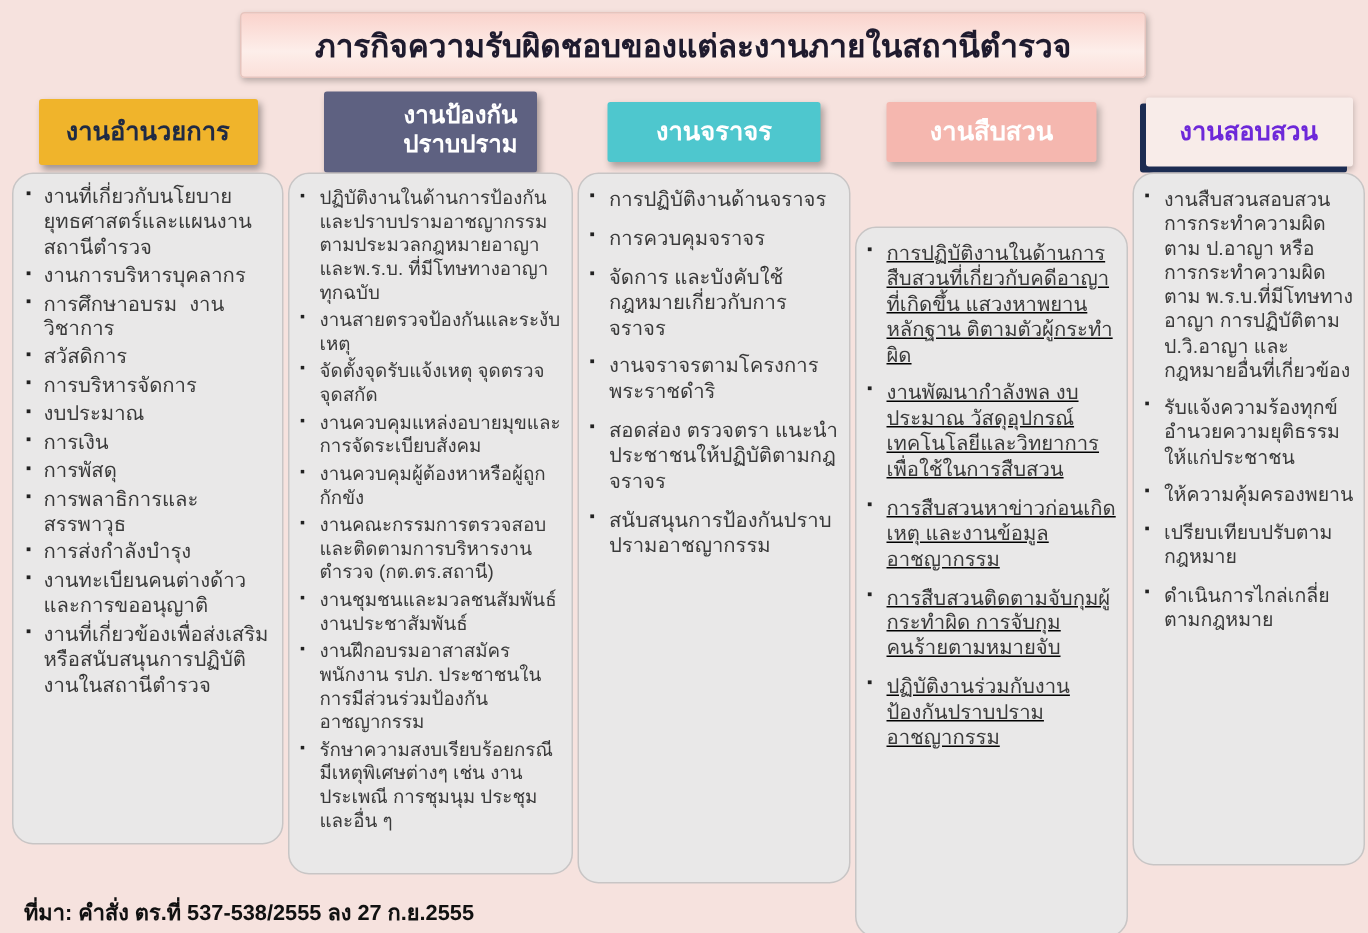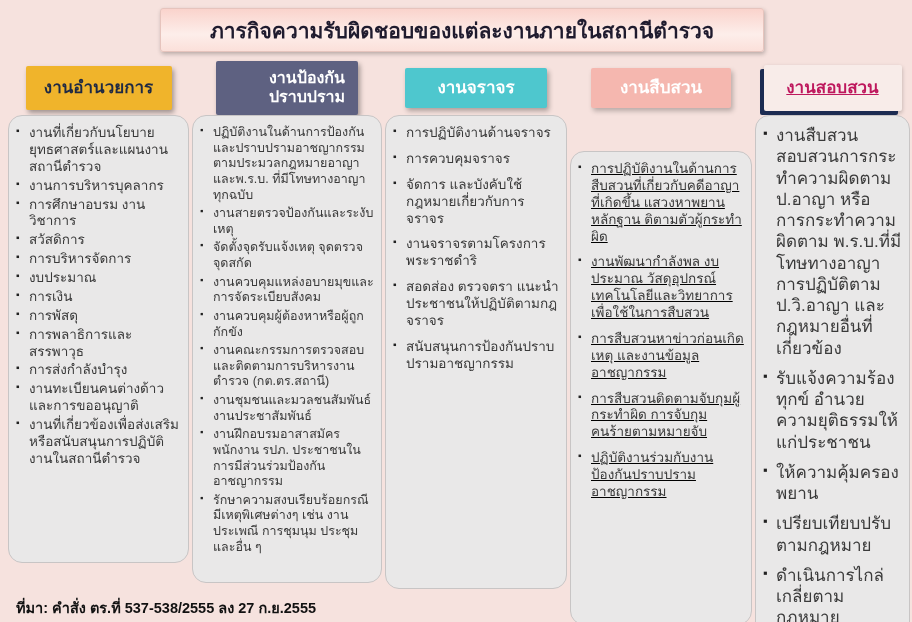--- a/index.html
+++ b/index.html
@@ -66,33 +66,32 @@
     box-shadow: 2px 3px 5px rgba(0,0,0,0.3);
   }
   .col-4 .header {
     width: 140px; height: 40px;
     background: #f5b7af; color: #ffffff;
     font-size: 17px;
     box-shadow: 2px 3px 5px rgba(0,0,0,0.25);
   }
   .col-5 .header {
     width: 138px; height: 46px;
-    background: #f8ece9; color: #be185d;
+    background: #f8ece9; color: #6d28d9;
     font-size: 17px;
     box-shadow: -4px 4px 0 #1c2c52, 0px 2px 4px rgba(0,0,0,0.25);
-    text-decoration: underline;
   }
   .body {
     background: #e9e8e8;
     border: 1px solid #c8c5c5;
     border-radius: 14px;
     padding: 9px 6px 9px 7px;
     width: 100%;
   }
-  .col-1 .body { min-height: 448px; }
+  .col-1 .body { min-height: 448px; font-family: Liberation Mono, monospace; }
   .col-2 .body { min-height: 468px; }
   .col-3 .body { min-height: 474px; }
   .col-4 .body { min-height: 474px; text-decoration: underline; }
   .col-5 .body { min-height: 462px; }
   .body ul { list-style: none; }
   .body li {
     position: relative;
     padding-left: 13px;
     color: #3a3a3a;
     line-height: 1.25;
@@ -101,21 +100,21 @@
     content: "▪";
     position: absolute;
     left: 0; top: 0;
     font-size: 0.75em;
     color: #222;
   }
   .col-1 li { font-size: 13.5px; margin-bottom: 2px; }
   .col-2 li { font-size: 12.5px; margin-bottom: 3px; }
   .col-3 li { font-size: 13.5px; margin-bottom: 9px; }
   .col-4 li { font-size: 13.5px; margin-bottom: 9px; }
-  .col-5 li { font-size: 17px;   margin-bottom: 9px; }
+  .col-5 li { font-size: 13px;   margin-bottom: 9px; }
   .footer {
     position: absolute;
     left: 16px; top: 596px;
     font-size: 14.5px; font-weight: bold; color: #111111; text-align: right;
   }
 </style>
 </head>
 <body>
 
 <div class="title-bar">ภารกิจความรับผิดชอบของแต่ละงานภายในสถานีตำรวจ</div>

